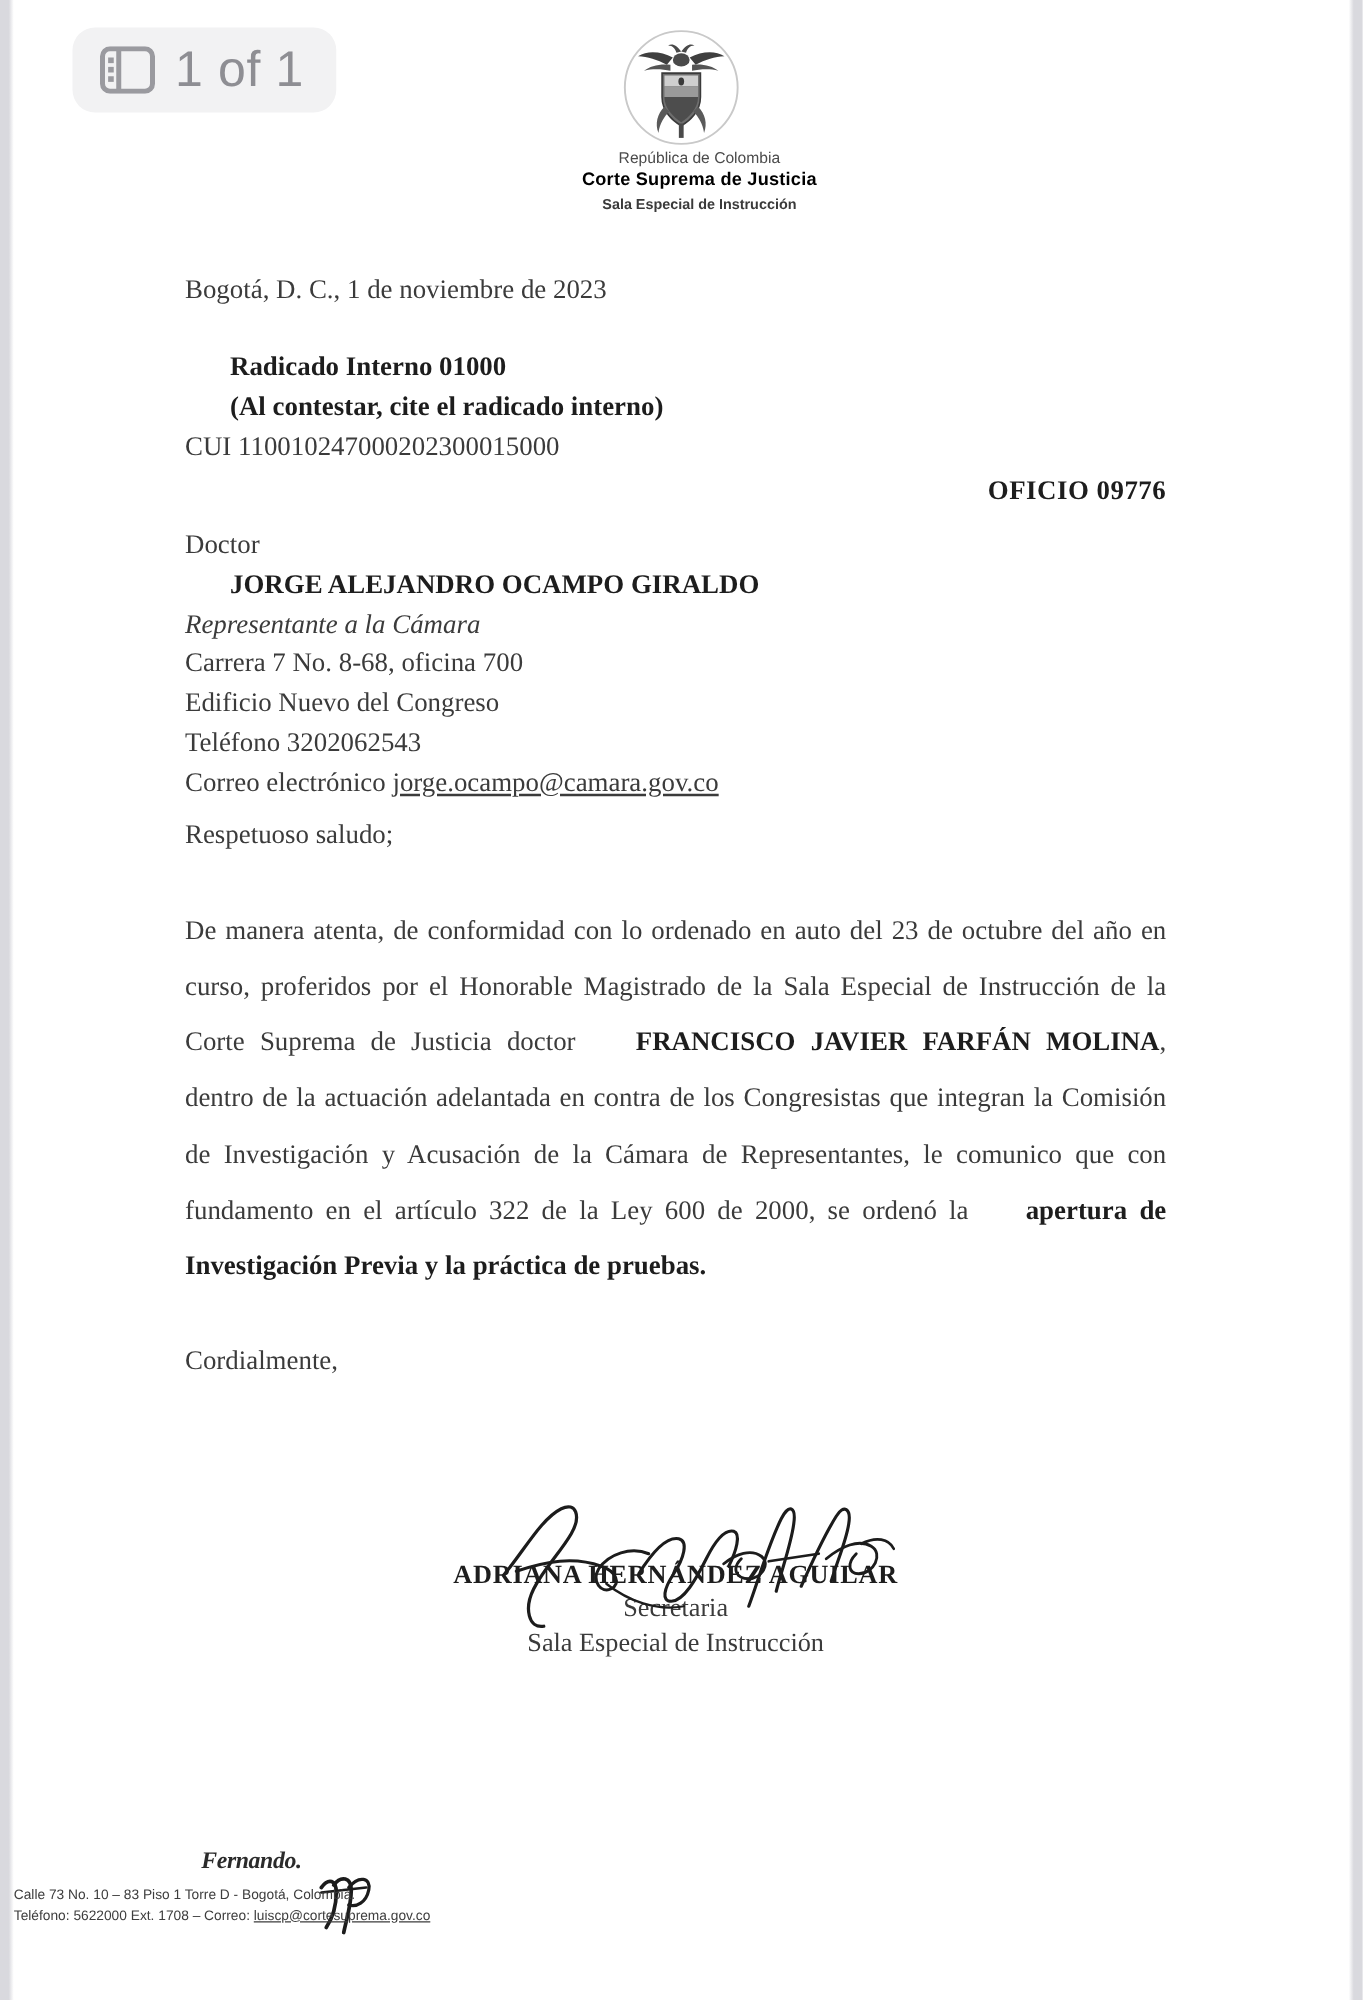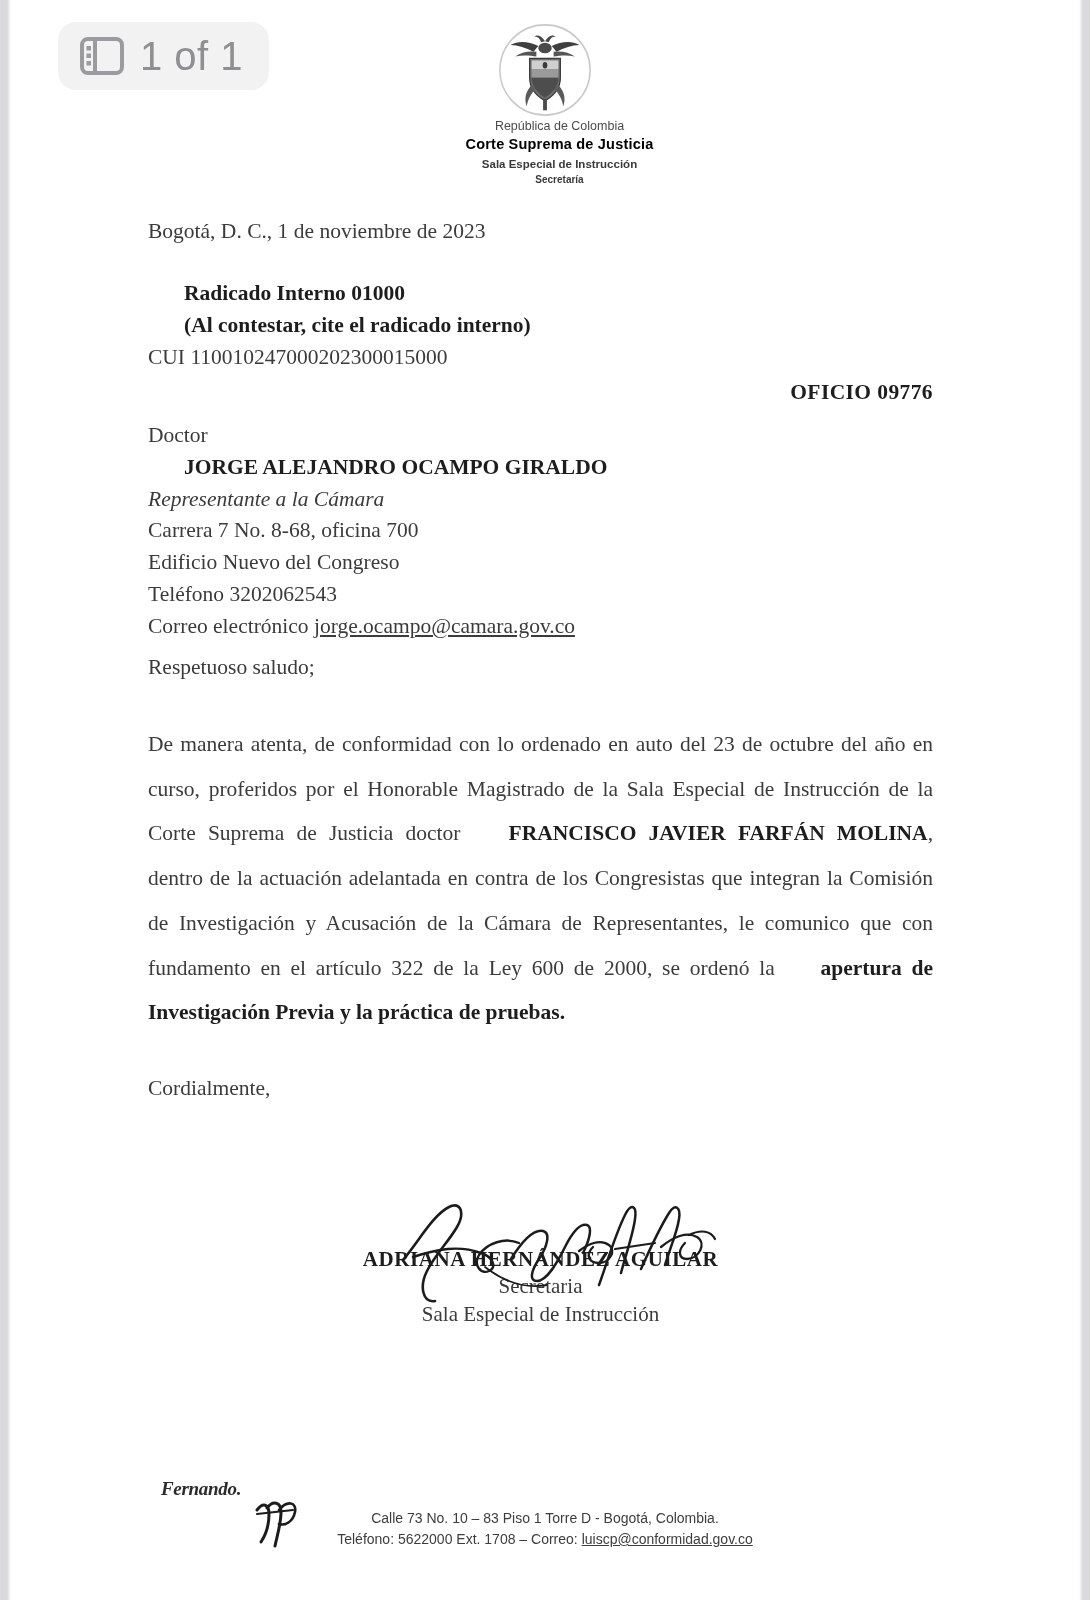--- a/index.html
+++ b/index.html
@@ -133,23 +133,22 @@
     font-size: 19px;
     color: #2b2b2b;
     letter-spacing: -.3px;
   }
   .annot-mark { position: absolute; left: 88px; top: 14px; width: 56px; height: 56px; }
 
   .footer {
     position: absolute;
     left: 0; right: 0;
     top: 1508px;
-    text-align: center;
     font-family: "Liberation Sans", sans-serif;
-    font-size: 14px;
+    font-size: 11px;
     color: #3d3d3d;
     line-height: 1.5;
   }
   .footer a, .footer .u { color: #3d3d3d; text-decoration: underline; }
 </style>
 </head>
 <body>
 
 <div class="viewer">
   <div class="page">
@@ -190,21 +189,20 @@
 
             <path d="M36 66 C30 72 28 80 31 88 C32 80 36 74 40 70 Z" fill="#5a5a5a"></path>
             <path d="M64 66 C70 72 72 80 69 88 C68 80 64 74 60 70 Z" fill="#5a5a5a"></path>
             <rect x="48" y="80" width="4" height="12" fill="#4a4a4a"></rect>
           </g>
         </svg>
       </span>
       <div class="lh-line lh-country">República de Colombia</div>
       <div class="lh-line lh-court">Corte Suprema de Justicia</div>
       <div class="lh-line lh-sala">Sala Especial de Instrucción</div>
-      <div class="lh-line lh-sec">Secretaría</div>
     </div>
 
     <div class="doc">
 
       <div class="t date">Bogotá, D. C., 1 de noviembre de 2023</div>
 
       <div class="radicado">
         <div class="t b">Radicado Interno 01000</div>
         <div class="t b">(Al contestar, cite el radicado interno)</div>
         <div class="t">CUI 110010247000202300015000</div>
@@ -263,17 +261,17 @@
             <path d="M18 16 C24 8 32 10 32 20 C32 32 28 44 26 54" stroke-width="3"></path>
             <path d="M30 18 C38 8 48 10 46 20 C44 30 36 34 30 32" stroke-width="2.6"></path>
             <path d="M8 22 L44 18" stroke-width="2"></path>
           </g>
         </svg>
       </span>
     </div>
 
     <div class="footer">
       <div>Calle 73 No. 10 – 83 Piso 1 Torre D - Bogotá, Colombia.</div>
-      <div><span>Teléfono: 5622000 Ext. 1708 – Correo: </span><span class="u">luiscp@conformidad.gov.co</span></div>
+      <div><span>Teléfono: 5622000 Ext. 1708 – Correo: </span><span class="u">luiscp@cortesuprema.gov.co</span></div>
     </div>
 
   </div>
 </div>
 
 </body></html>

